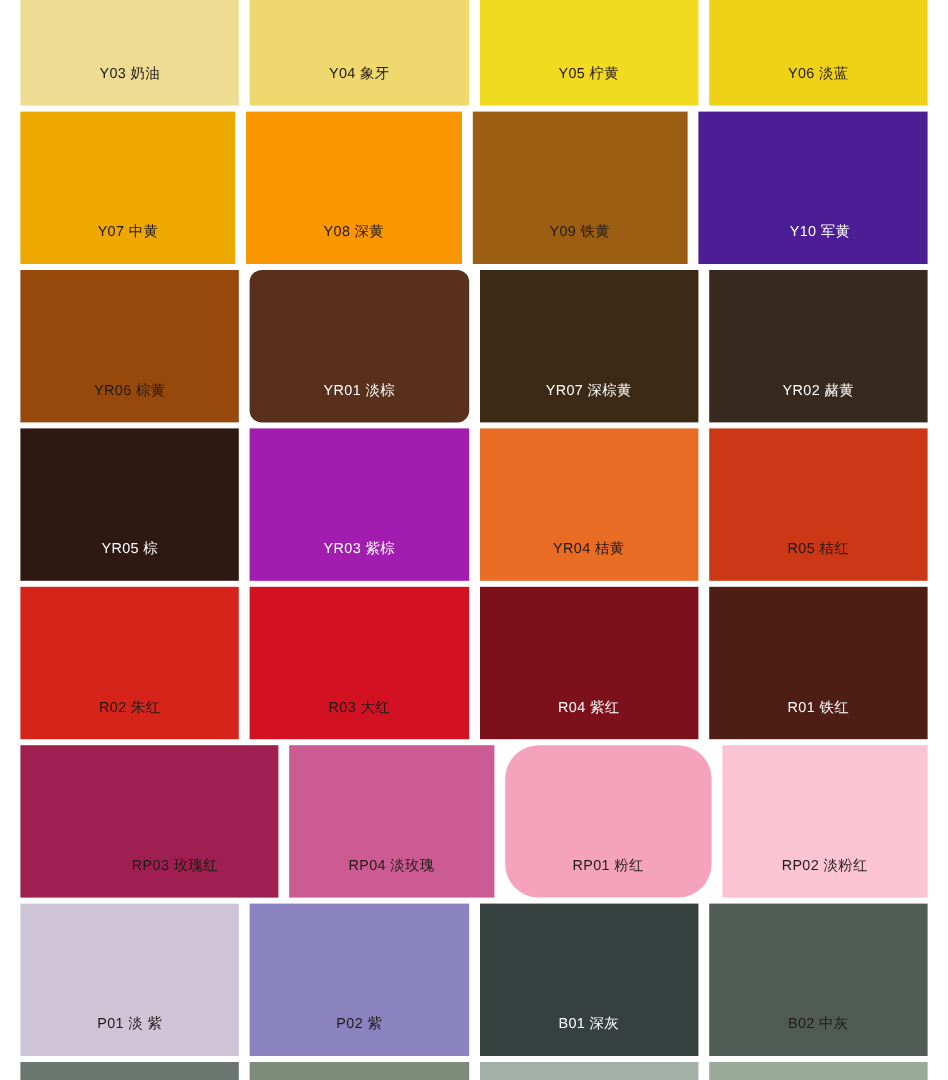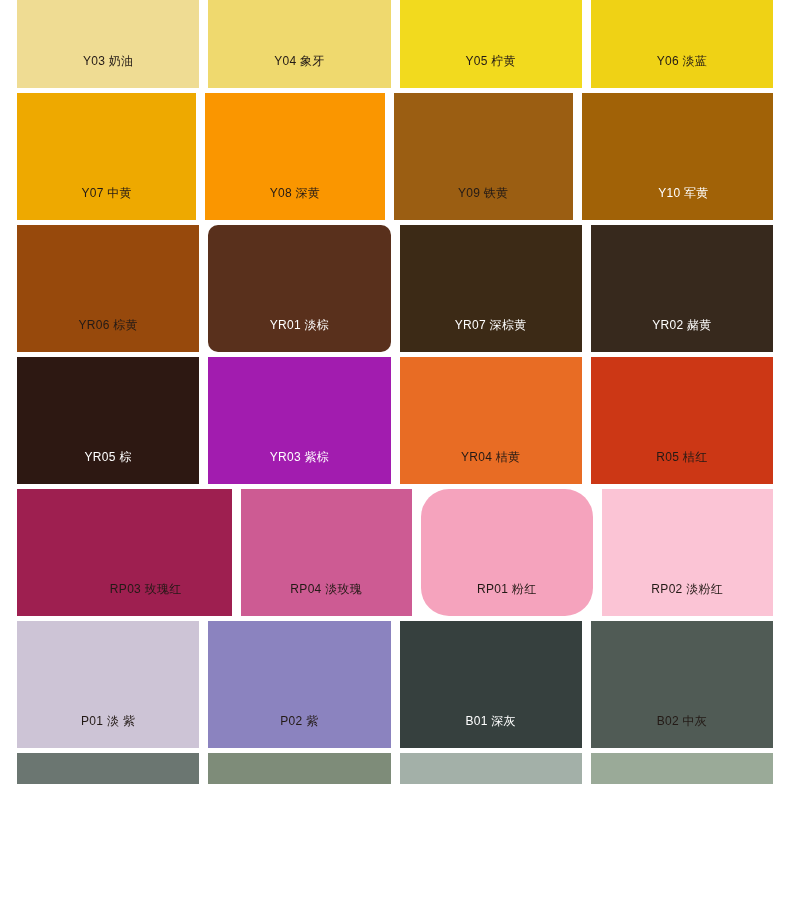--- a/index.html
+++ b/index.html
@@ -11,21 +11,21 @@
   body {
     width: 790px;
     height: 900px;
     overflow: hidden;
     font-family: "Liberation Sans", "DejaVu Sans", sans-serif;
   }
 
   #swatch-grid {
     position: relative;
     width: 790px;
-    height: 784px;
+    height: 900px;
     box-sizing: border-box;
     padding: 0 17px;
     overflow: hidden;
   }
 
   .swatch-row {
     display: flex;
     gap: 9px;
     margin-bottom: 5px;
     height: 127px;
@@ -89,21 +89,21 @@
     <div class="swatch-row">
       <div class="swatch dark-text" style="background: rgb(238, 169, 0);">
         <span class="swatch-label">Y07 中黄</span>
       </div>
       <div class="swatch dark-text" style="background: rgb(250, 150, 0);">
         <span class="swatch-label">Y08 深黄</span>
       </div>
       <div class="swatch dark-text" style="background: rgb(155, 94, 18);">
         <span class="swatch-label">Y09 铁黄</span>
       </div>
-      <div class="swatch light-text" style="background: #a16207; padding-left: 12px;">
+      <div class="swatch light-text" style="background: #4c1d95; padding-left: 12px;">
         <span class="swatch-label">Y10 军黄</span>
       </div>
     </div>
     <div class="swatch-row">
       <div class="swatch dark-text" style="background: rgb(151, 73, 12);">
         <span class="swatch-label">YR06 棕黄</span>
       </div>
       <div class="swatch light-text" style="background: rgb(89, 48, 28); border-radius: 10px;">
         <span class="swatch-label">YR01 淡棕</span>
       </div>
@@ -119,20 +119,34 @@
         <span class="swatch-label">YR05 棕</span>
       </div>
       <div class="swatch light-text" style="background: #a21caf;">
         <span class="swatch-label">YR03 紫棕</span>
       </div>
       <div class="swatch dark-text" style="background: rgb(232, 108, 36);">
         <span class="swatch-label">YR04 桔黄</span>
       </div>
       <div class="swatch dark-text" style="background: rgb(204, 55, 21);">
         <span class="swatch-label">R05 桔红</span>
+      </div>
+    </div>
+    <div class="swatch-row">
+      <div class="swatch dark-text" style="background: rgb(214, 36, 26);">
+        <span class="swatch-label">R02 朱红</span>
+      </div>
+      <div class="swatch dark-text" style="background: rgb(210, 17, 34);">
+        <span class="swatch-label">R03 大红</span>
+      </div>
+      <div class="swatch light-text" style="background: rgb(125, 17, 27);">
+        <span class="swatch-label">R04 紫红</span>
+      </div>
+      <div class="swatch light-text" style="background: rgb(78, 29, 20);">
+        <span class="swatch-label">R01 铁红</span>
       </div>
     </div>
     <div class="swatch-row">
       <div class="swatch dark-text" style="background: rgb(158, 31, 80); padding-left: 43px;">
         <span class="swatch-label">RP03 玫瑰红</span>
       </div>
       <div class="swatch dark-text" style="background: rgb(205, 91, 147);">
         <span class="swatch-label">RP04 淡玫瑰</span>
       </div>
       <div class="swatch dark-text" style="background: rgb(245, 163, 189); border-radius: 28px;">

